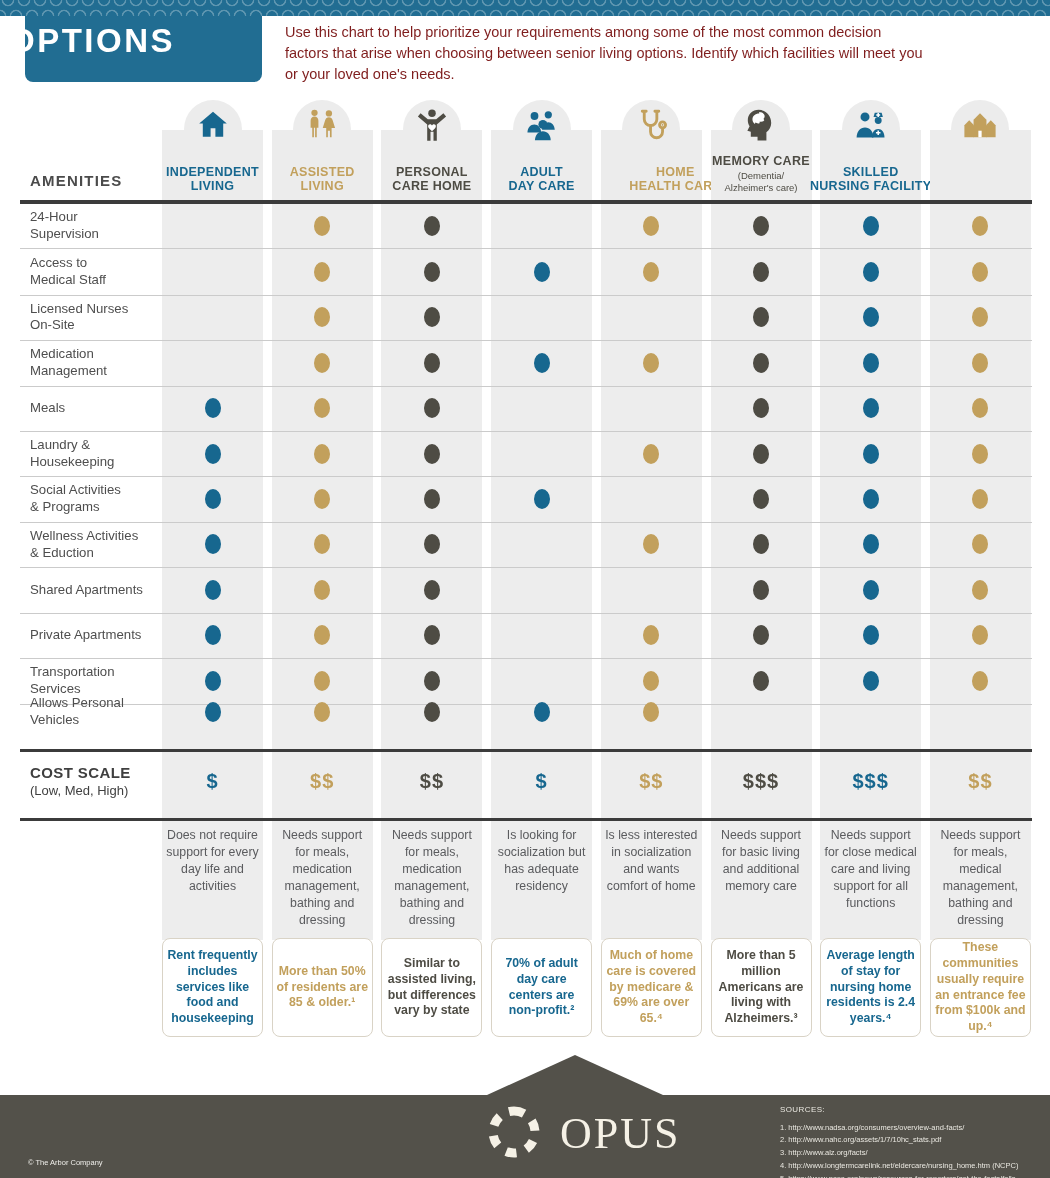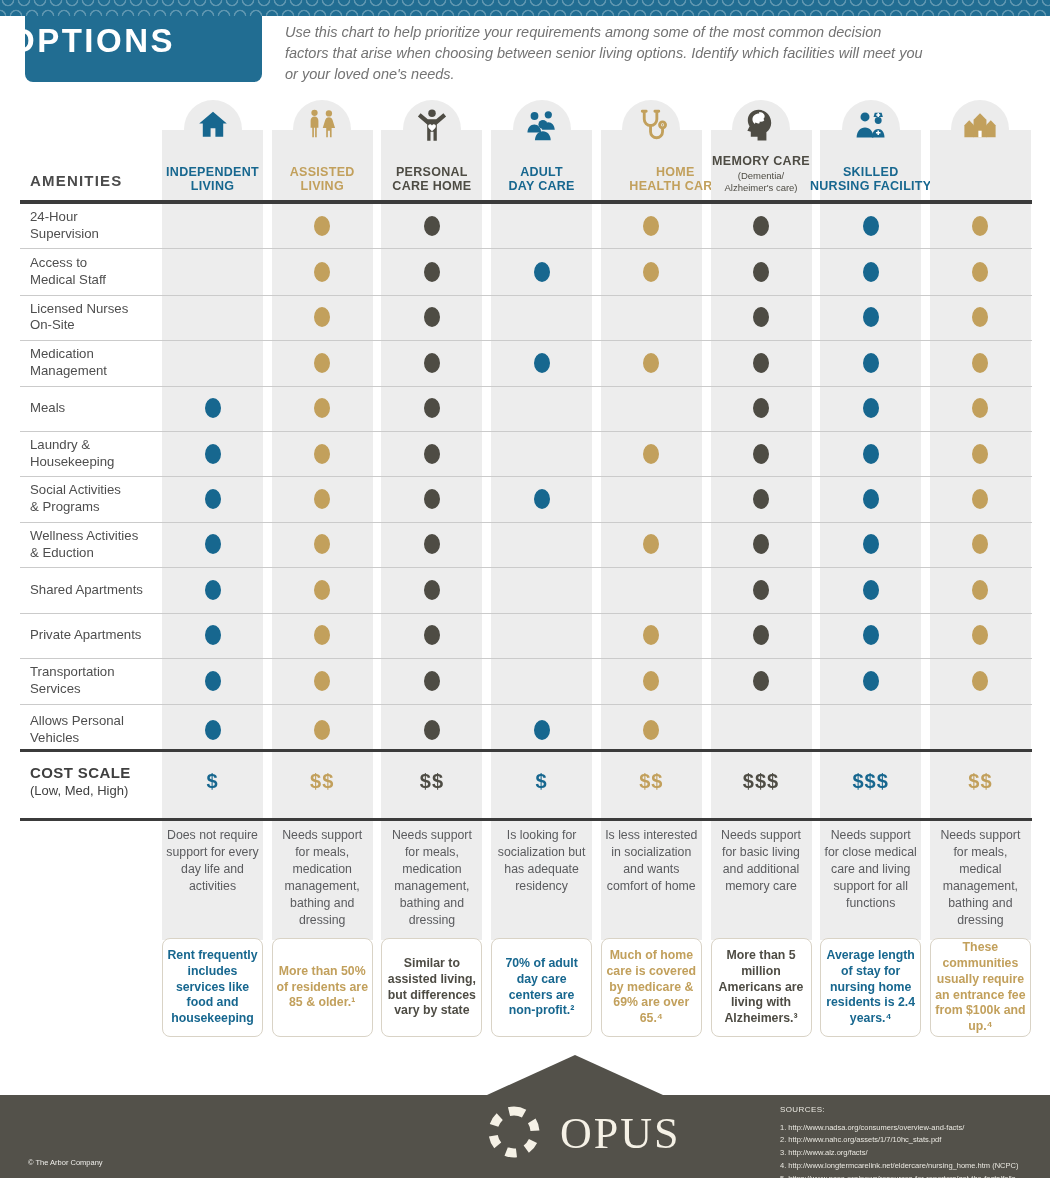--- a/index.html
+++ b/index.html
@@ -8,21 +8,21 @@
 
   
   .title-box{position:absolute;left:25px;top:0;width:237px;height:82px;z-index:1;
              border-radius:0 0 8px 8px;padding:0;box-sizing:border-box;}
   .pattern-band{position:absolute;left:0;top:0;width:1050px;height:16px;z-index:2;
     background-size:16px 16px;}
   .title-text{position:absolute;left:9px;top:22px;color:#fff;z-index:3;}
   .title1{font-size:24px;font-weight:300;letter-spacing:1.5px;line-height:1.1;}
   .title2{font-size:33px;font-weight:800;letter-spacing:2.5px;line-height:1.05;margin-top:2px;}
   .description{position:absolute;left:285px;top:22px;width:640px;font-size:14.5px;
-               line-height:1.45;color:#737373;font-style:italic;}
+               line-height:1.45;color:#7f1d1d;}
 
   
   .colhead{position:absolute;top:98px;width:101px;height:102px;}
   .dome{position:absolute;top:2px;left:21.5px;width:58px;height:58px;border-radius:50%;background:#ececec;}
   .colrect{position:absolute;top:32px;left:0;width:101px;height:70px;background:#ececec;}
   .colicon{position:absolute;top:9px;left:32.5px;width:36px;height:36px;}
   .colicon svg{width:36px;height:36px;display:block;}
   .colhead-text{position:absolute;left:-14px;right:-14px;bottom:6px;text-align:center;}
   .colname{font-weight:700;font-size:12.5px;letter-spacing:.3px;line-height:1.18;white-space:pre-line;}
   .colsub{font-size:9.5px;line-height:1.25;margin-top:2px;white-space:pre-line;font-weight:400;}
@@ -335,21 +335,21 @@
         <div class="alabel" style="white-space: pre-line;">Transportation
 Services</div>
         <div class="dot" style="left: 184.5px; background: rgb(23, 103, 143);"></div>
         <div class="dot" style="left: 294.2px; background: rgb(194, 160, 92);"></div>
         <div class="dot" style="left: 403.9px; background: rgb(78, 76, 68);"></div>
         <div class="dot" style="left: 623.3px; background: rgb(194, 160, 92);"></div>
         <div class="dot" style="left: 733px; background: rgb(78, 76, 68);"></div>
         <div class="dot" style="left: 842.7px; background: rgb(23, 103, 143);"></div>
         <div class="dot" style="left: 952.4px; background: rgb(194, 160, 92);"></div>
       </div>
-      <div class="arow" style="top: 707px;">
+      <div class="arow" style="top: 689px;">
         <div class="alabel" style="white-space: pre-line;">Allows Personal
 Vehicles</div>
         <div class="dot" style="left: 184.5px; background: rgb(23, 103, 143);"></div>
         <div class="dot" style="left: 294.2px; background: rgb(194, 160, 92);"></div>
         <div class="dot" style="left: 403.9px; background: rgb(78, 76, 68);"></div>
         <div class="dot" style="left: 513.6px; background: rgb(23, 103, 143);"></div>
         <div class="dot" style="left: 623.3px; background: rgb(194, 160, 92);"></div>
       </div>
     </div>
 

